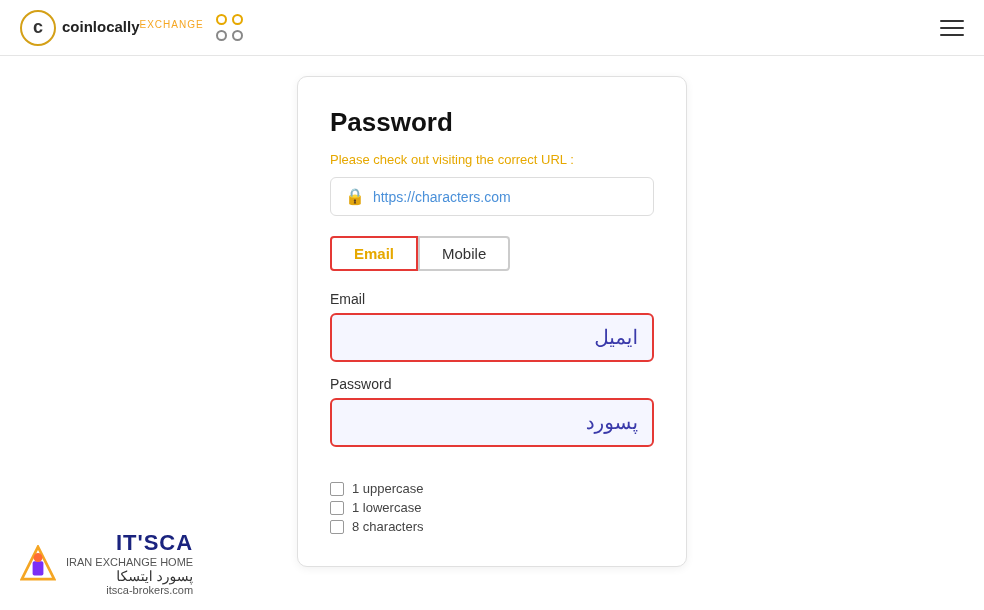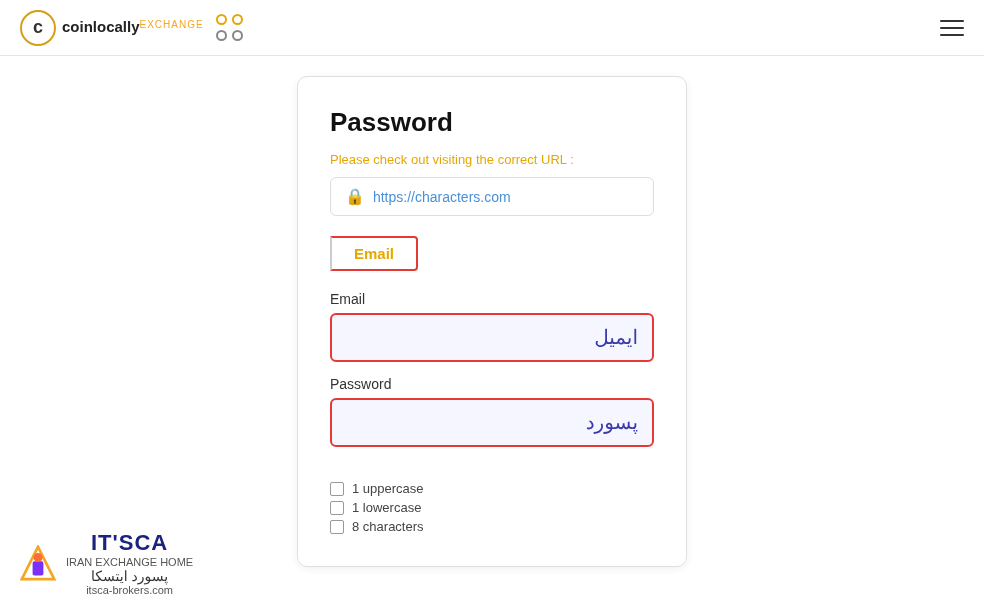--- a/index.html
+++ b/index.html
@@ -224,21 +224,21 @@
       align-items: center;
       gap: 10px;
     }
     .itsca-icon {
       width: 36px;
       height: 36px;
     }
     .itsca-text-block {
       display: flex;
       flex-direction: column;
-      align-items: center;
+      align-items: flex-end;
     }
     .itsca-brand {
       display: flex;
       align-items: center;
       gap: 4px;
     }
     .itsca-label {
       font-size: 22px;
       font-weight: bold;
       color: #1a237e;
@@ -292,20 +292,21 @@
     <div class="url-notice">Please check out visiting the correct URL :</div>
 
     <div class="url-bar">
       <span class="lock-icon">🔒</span>
       <span class="url-text">https://characters.com</span>
     </div>
 
     
     <div class="tabs">
       <button class="tab active">Email</button>
+      <button class="tab">Mobile</button>
     </div>
 
     
     <div class="field-label">Email</div>
     <input class="input-field" type="text" placeholder="ایمیل" style="">
 
     
     <div class="field-label">Password</div>
     <input class="input-field" type="password" placeholder="پسورد" style="">
 

